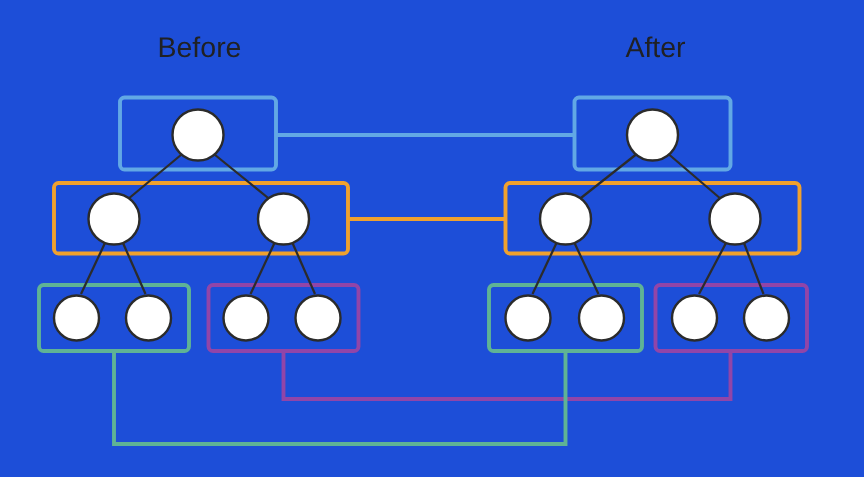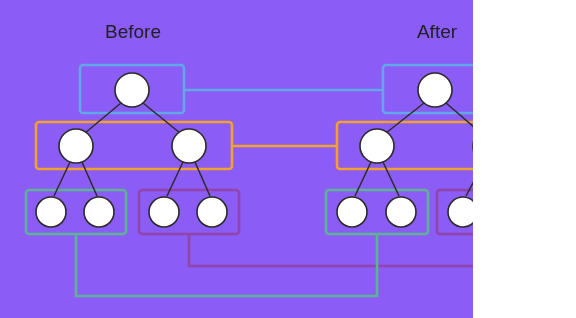--- a/index.html
+++ b/index.html
@@ -5,23 +5,23 @@
   html, body {
     margin: 0;
     padding: 0;
     background: #ffffff;
   }
   body {
     font-family: "Liberation Sans", sans-serif;
   }
   #canvas {
     position: relative;
-    width: 473px;
+    width: 576px;
     height: 318px;
-    background: #8b5cf6;
+    background: #1d4ed8;
     overflow: hidden;
   }
   #diagram-svg {
     position: absolute;
     left: 0;
     top: 0;
     width: 576px;
     height: 318px;
     display: block;
   }

